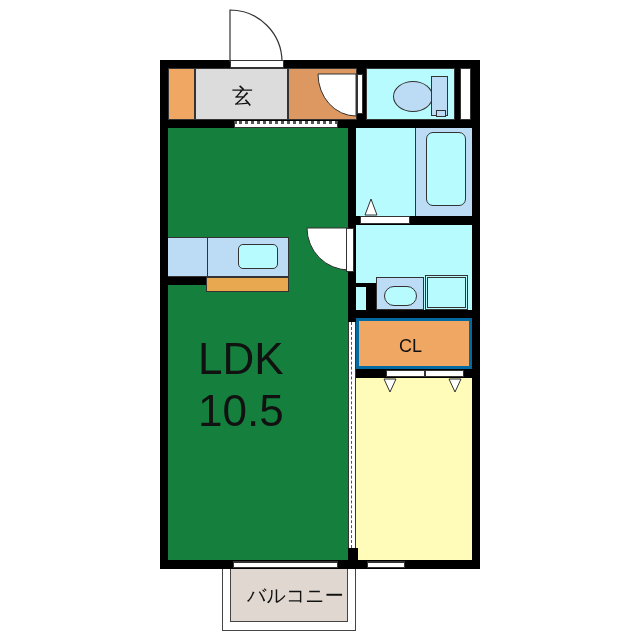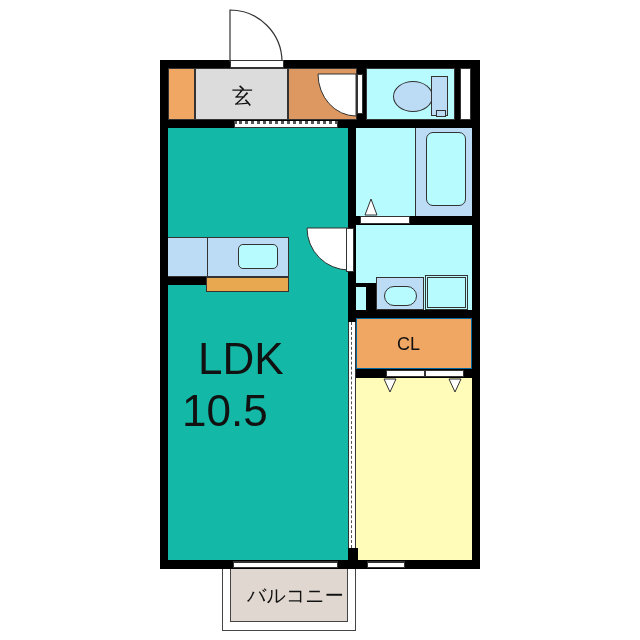--- a/index.html
+++ b/index.html
@@ -31,23 +31,23 @@
 
 <div class="abs" style="left:366px;top:68px;width:89px;height:52px;background:#b8fbfe;border:1px solid #333;">
   <div class="abs" style="left:26px;top:12px;width:40px;height:31px;border-radius:50%;background:#bcdcf6;border:1px solid #333;"></div>
   <div class="abs" style="left:64px;top:7px;width:17px;height:40px;background:#bcdcf6;border:1px solid #333;"></div>
   <div class="abs" style="left:69px;top:41px;width:10px;height:7px;background:#bcdcf6;border:1px solid #333;"></div>
 </div>
 <div class="abs" style="left:460px;top:68px;width:11px;height:52px;background:#fff;border:1px solid #333;"></div>
 
 <div class="abs" style="left:234px;top:121px;width:104px;height:7px;background:#fff;border:1px solid #333;border-top:3px dotted #555;"></div>
 
-<div class="abs" style="left:168px;top:128px;width:180px;height:432px;background:#14b8a6;">
+<div class="abs" style="left:168px;top:128px;width:180px;height:432px;background:#15803d;">
   <span class="lbl" style="left:30px;top:206px;font-size:44px;">LDK</span>
-  <span class="lbl" style="left:14px;top:258px;font-size:44px;text-align:right;">10.5</span>
+  <span class="lbl" style="left:30px;top:258px;font-size:44px;text-align:right;">10.5</span>
 </div>
 
 <div class="abs" style="left:168px;top:237px;width:40px;height:40px;background:#bcdcf6;border:1px solid #333;border-left:none;"></div>
 <div class="abs wall" style="left:168px;top:277px;width:38px;height:8px;"></div>
 <div class="abs" style="left:207px;top:237px;width:82px;height:40px;background:#bcdcf6;border:1px solid #333;">
   <div class="abs" style="left:30px;top:6px;width:40px;height:25px;border-radius:5px;background:#b8fbfe;border:1px solid #333;"></div>
 </div>
 <div class="abs" style="left:206px;top:277px;width:83px;height:15px;background:#e8a850;border:1px solid #333;"></div>
 
 <div class="abs wall" style="left:348px;top:120px;width:10px;height:196px;"></div>
@@ -72,21 +72,21 @@
 <div class="abs wall" style="left:356px;top:283px;width:20px;height:4px;"></div>
 <div class="abs wall" style="left:366px;top:283px;width:10px;height:27px;"></div>
 
 <svg class="abs" style="left:305px;top:226px;" width="46" height="46">
   <path d="M44 2 L2 2 A42 42 0 0 0 44 44 Z" fill="#fff" stroke="#333"></path>
 </svg>
 <div class="abs" style="left:346px;top:228px;width:8px;height:44px;background:#fff;border:1px solid #333;"></div>
 
 <div class="abs wall" style="left:348px;top:310px;width:132px;height:8px;"></div>
 
-<div class="abs" style="left:356px;top:318px;width:116px;height:51px;background:#f0a763;border:1px solid #0369a1;">
+<div class="abs" style="left:356px;top:318px;width:116px;height:51px;background:#f0a763;border:3px solid #0369a1;">
   <span class="lbl" style="left:40px;top:15px;font-size:18px;">CL</span>
 </div>
 <div class="abs wall" style="left:356px;top:369px;width:124px;height:9px;"></div>
 <div class="abs" style="left:386px;top:370px;width:39px;height:7px;background:#fff;border:1px solid #333;"></div>
 <div class="abs" style="left:425px;top:370px;width:39px;height:7px;background:#fff;border:1px solid #333;"></div>
 
 <div class="abs" style="left:356px;top:378px;width:116px;height:182px;background:#fefcb8;">
   <svg class="abs" style="left:27px;top:0;" width="14" height="16">
       <path d="M1 1 L7 14 L13 1 Z" fill="#fff" stroke="#333"></path>
     </svg>

